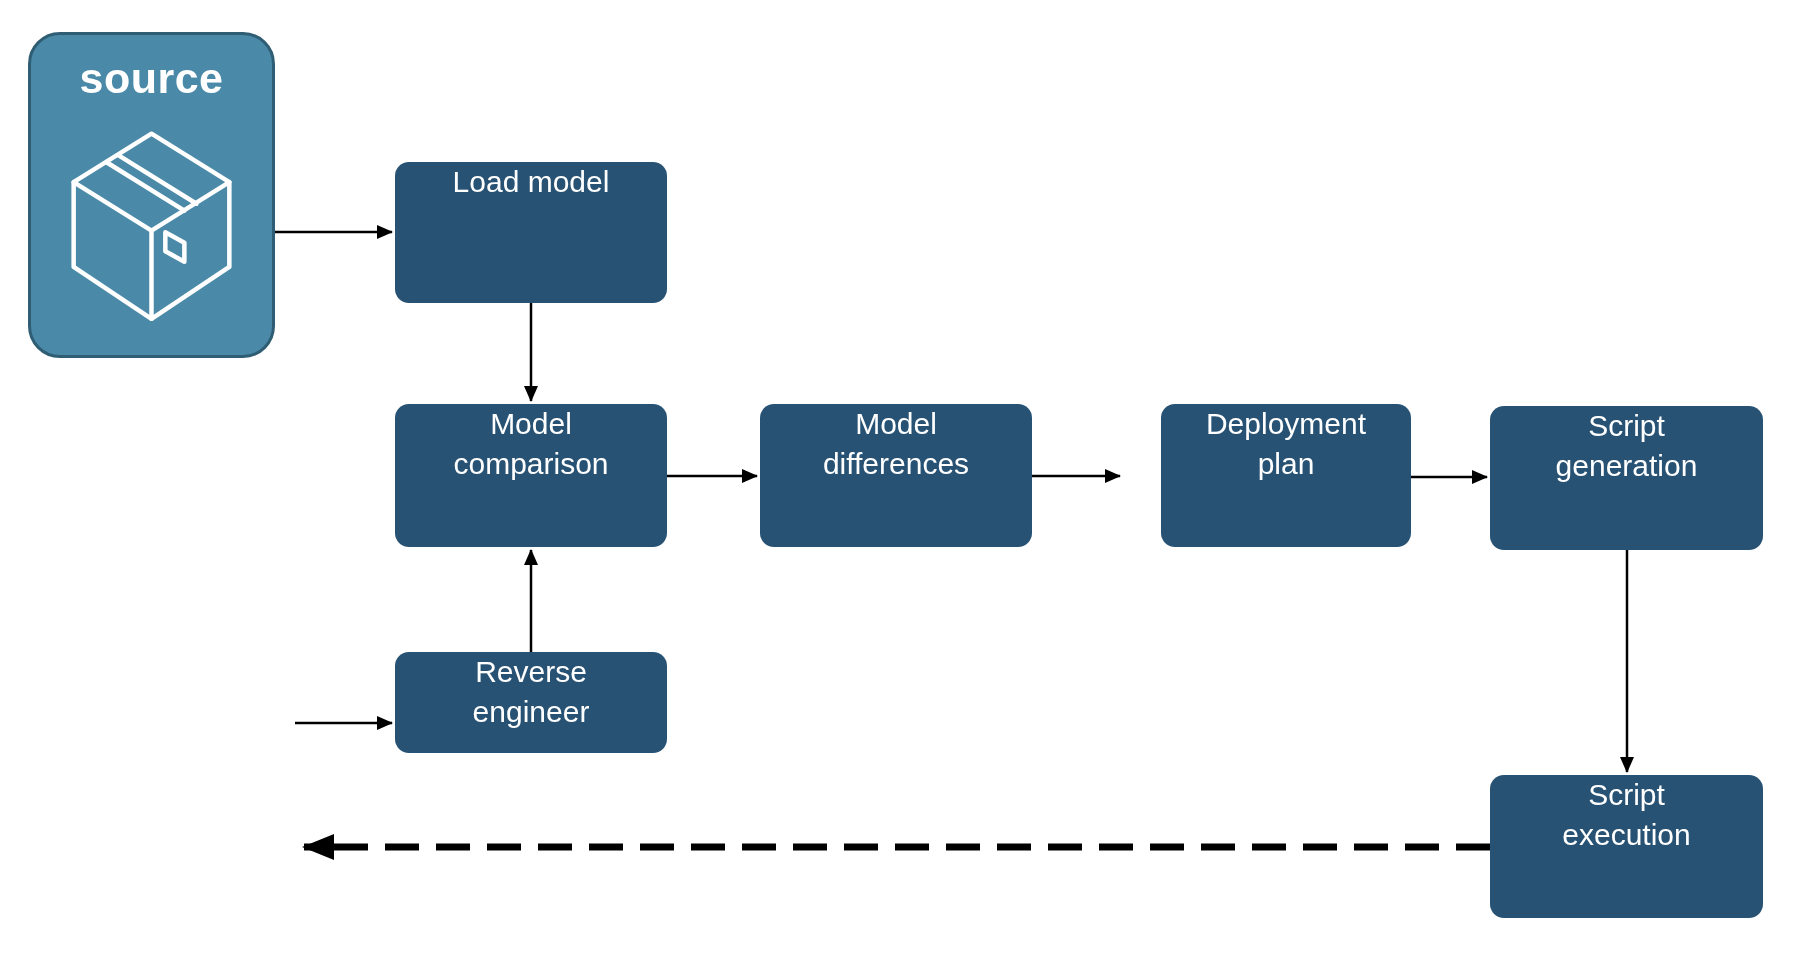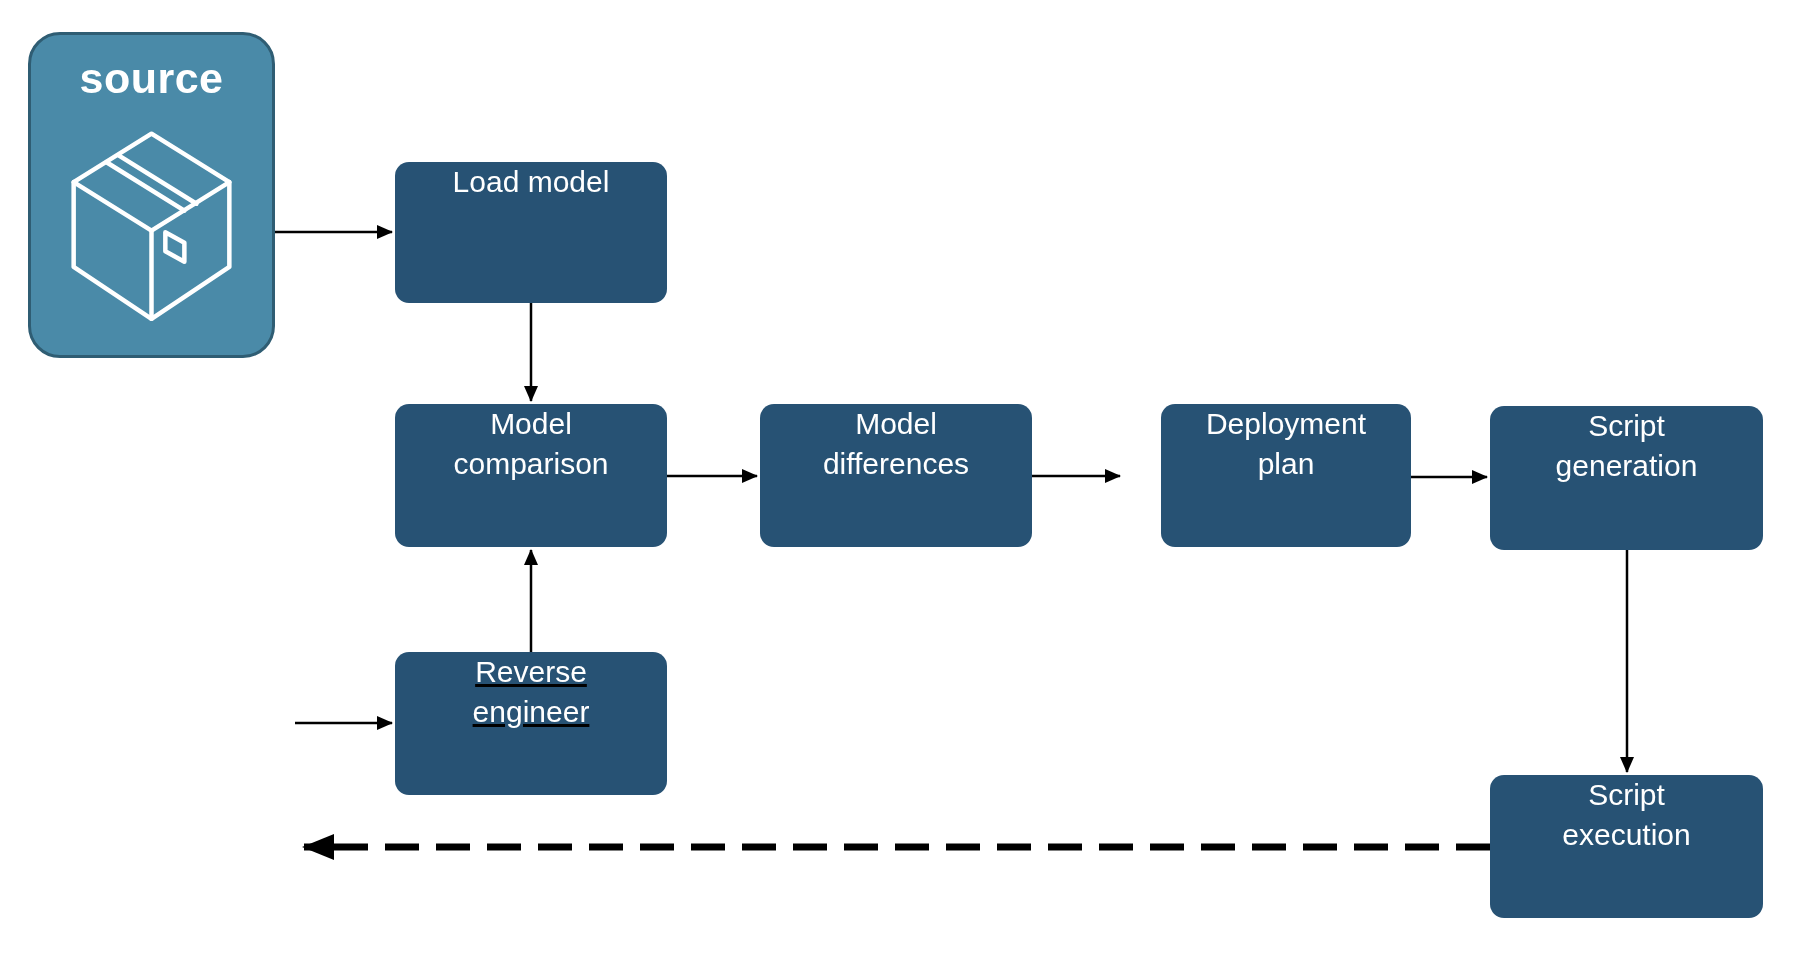--- a/index.html
+++ b/index.html
@@ -41,21 +41,21 @@
   }
   .node-label{
     color:var(--text);font-size:30px;font-weight:400;line-height:1.32;
     white-space:pre-line;
   }
   #node-load-model        {left:395px;top:162px;width:272px;height:141px;}
   #node-model-comparison  {left:395px;top:404px;width:272px;height:143px;}
   #node-model-differences {left:760px;top:404px;width:272px;height:143px;}
   #node-deployment-plan   {left:1123px;top:404px;width:250px;height:143px;margin-left:38px;}
   #node-script-generation {left:1490px;top:406px;width:273px;height:144px;}
-  #node-reverse-engineer  {left:395px;top:652px;width:272px;height:143px;text-decoration:underline;}
+  #node-reverse-engineer  {left:395px;top:652px;width:272px;height:101px;}
   #node-script-execution  {left:1490px;top:775px;width:273px;height:143px;}
 </style>
 </head>
 <body>
 
 <div class="canvas">
 
   <svg class="edges" viewBox="0 0 1800 959">
     <defs>
       <marker id="ah" markerUnits="userSpaceOnUse" markerWidth="16" markerHeight="14" refX="15" refY="7" orient="auto">

